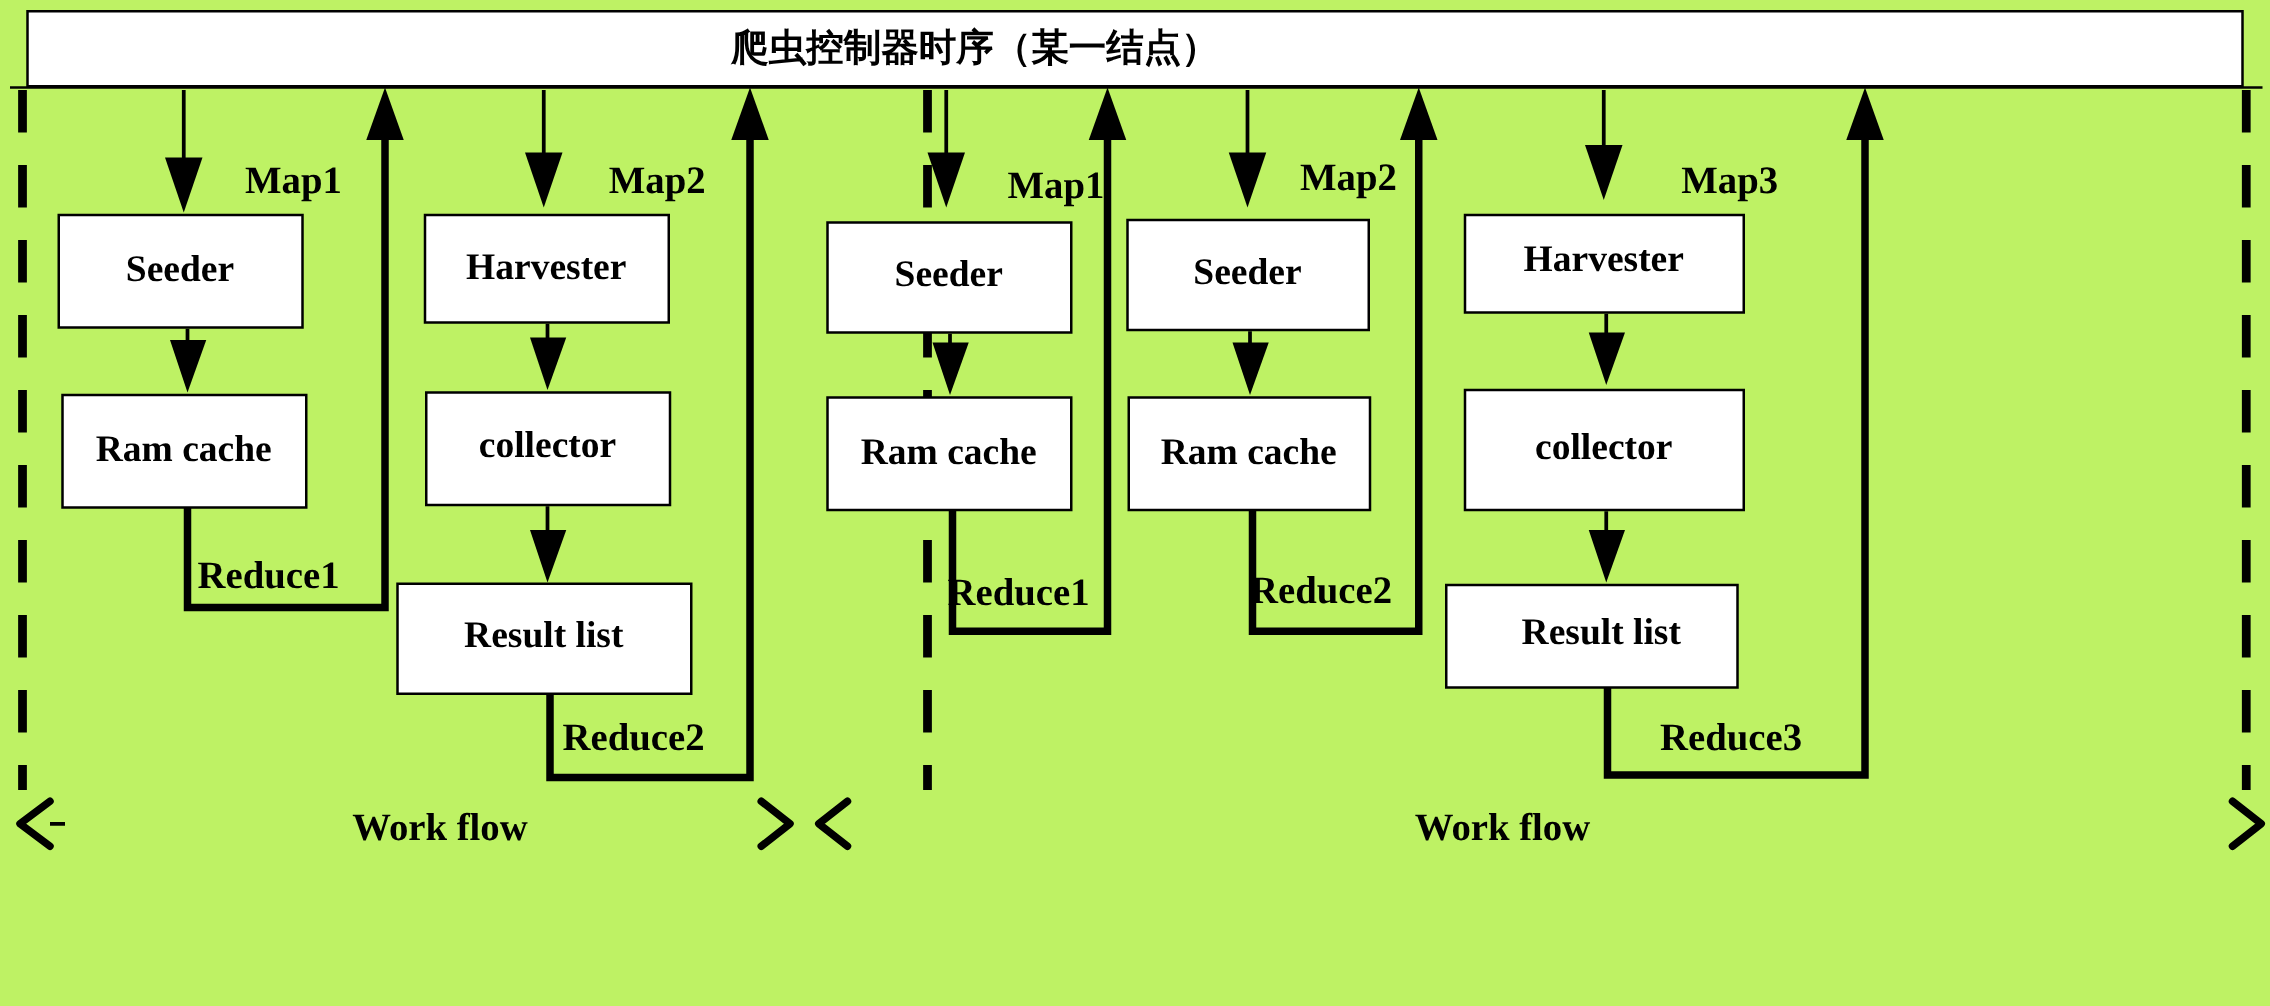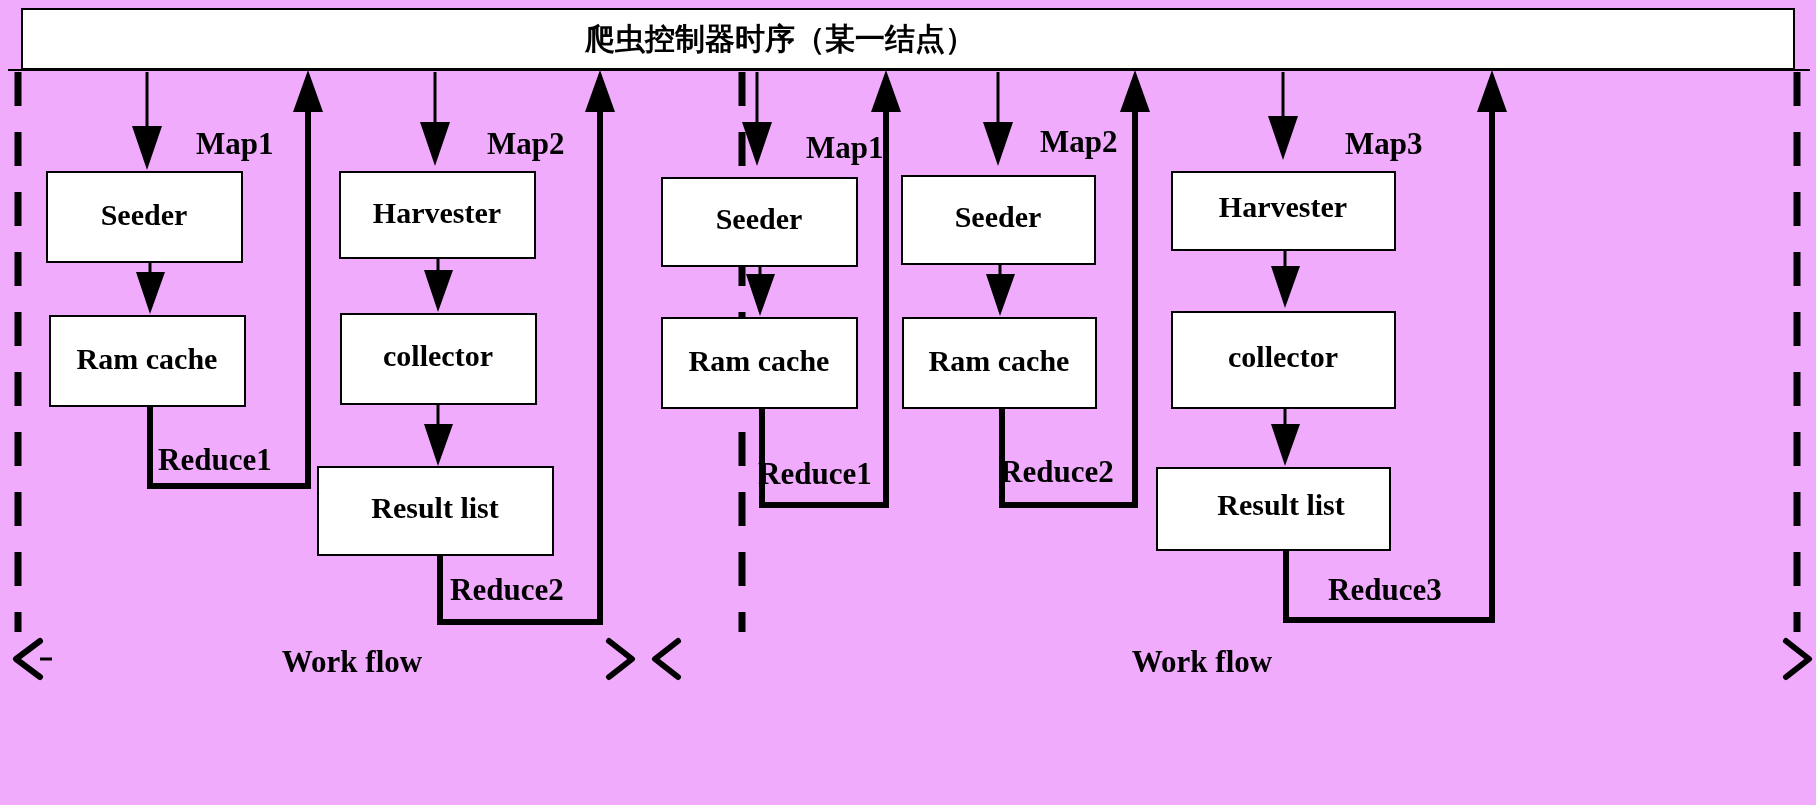--- a/index.html
+++ b/index.html
@@ -1,17 +1,17 @@
 <!DOCTYPE html>
 <html><head>
 <meta charset="utf-8">
 <style>
   html,body{margin:0;padding:0;background:#ffffff;}
   body{font-family:"Liberation Serif", serif;}
-  #stage{position:relative;width:1816px;height:805px;background:#f0abfc;overflow:hidden;text-align:center;}
+  #stage{position:relative;width:1816px;height:805px;background:#bef264;overflow:hidden;text-align:center;}
   svg{position:absolute;left:0;top:0;}
   .boxtext{font-family:"Liberation Serif", serif;font-weight:bold;font-size:30px;fill:#000;text-anchor:middle;dominant-baseline:middle;}
   .maplabel{font-family:"Liberation Serif", serif;font-weight:bold;font-size:31px;fill:#000;text-anchor:start;}
   .reducelabel{font-family:"Liberation Serif", serif;font-weight:bold;font-size:31px;fill:#000;text-anchor:start;}
   .wflabel{font-family:"Liberation Serif", serif;font-weight:bold;font-size:31px;fill:#000;text-anchor:middle;}
   .title{font-family:"DejaVu Sans", sans-serif;font-weight:bold;font-size:30px;fill:#000;text-anchor:middle;dominant-baseline:middle;}
   .nodebox{fill:#ffffff;stroke:#000000;stroke-width:2;}
   .titlebox{fill:#ffffff;stroke:#000000;stroke-width:2;}
   .thin{stroke:#000;stroke-width:3;fill:none;}
   .thick{stroke:#000;stroke-width:6;fill:none;}

